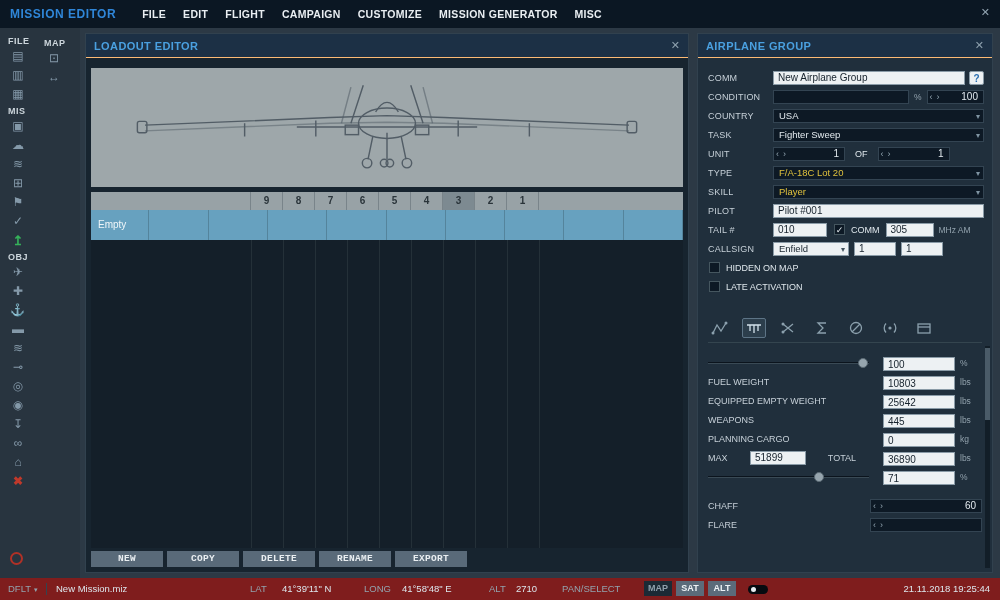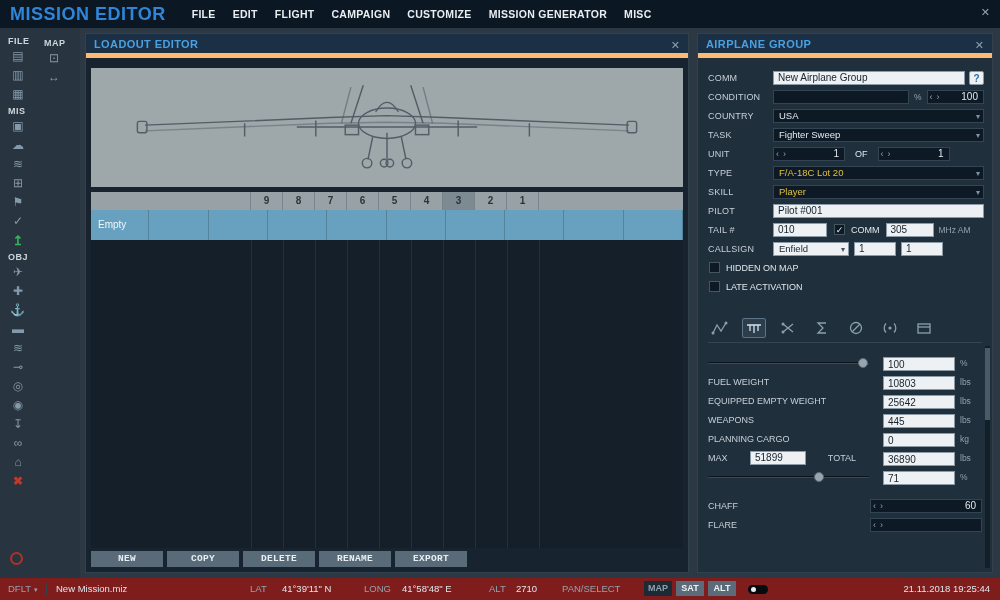--- a/index.html
+++ b/index.html
@@ -4,42 +4,42 @@
 <style>
   * { margin:0; padding:0; box-sizing:border-box; }
   html,body { width:1000px; height:600px; overflow:hidden; background:#2c3945;
               font-family:"Liberation Sans", sans-serif; }
   .abs { position:absolute; }
   #stage { position:relative; width:1000px; height:600px; }
 
   
   #titlebar { position:absolute; left:0; top:0; width:1000px; height:28px;
               background:#0b1723; display:flex; align-items:center; }
-  #app-title { margin-left:10px; color:#2f86d8; font-weight:bold; font-size:18px; letter-spacing:.5px; }
+  #app-title { margin-left:10px; color:#2f86d8; font-weight:bold; font-size:12px; letter-spacing:.5px; }
   #menu { display:flex; margin-left:26px; gap:17px; }
   .menu-item { color:#e9eef2; font-size:10.5px; font-weight:bold; letter-spacing:.3px; cursor:default; }
   .win-close { position:absolute; right:10px; top:6px; color:#93a5b2; font-size:11px; }
 
   
   #sidebar { position:absolute; left:0; top:28px; width:80px; height:550px; background:#28343f; }
   .side-label { color:#cdd6dc; font-size:9px; font-weight:bold; letter-spacing:.5px; margin:4px 0 3px 0; }
   .side-icon { width:20px; height:15px; line-height:15px; margin-bottom:4px; color:#8499a9;
                font-size:12px; text-align:center; }
   .side-icon.green { color:#35b25a; font-weight:bold; font-size:13px; }
   .side-icon.red { color:#c0392b; font-weight:bold; }
   #side-col-file { position:absolute; left:8px; top:4px; }
   #side-col-map  { position:absolute; left:44px; top:6px; }
   #logo-ring { position:absolute; left:10px; top:524px; width:13px; height:13px;
                border:2px solid #b03127; border-radius:50%; }
 
   
   .panel { position:absolute; top:33px; height:540px; background:#17242f;
            border:1px solid #31414e; }
   .panel-header { height:24px; background:#1c3045; display:flex; align-items:center;
-                  border-bottom:5px solid #fdba74; }
+                  border-bottom:1px solid #fdba74; }
   .panel-title { margin-left:8px; color:#4aa0e0; font-size:11px; font-weight:bold; letter-spacing:.4px; }
   .panel-close { position:absolute; right:8px; top:5px; color:#8ea1ae; font-size:11px; }
 
   
   #loadout { left:85px; width:604px; }
   #aircraft-view { margin:10px 5px 0 5px; height:119px; background:#9ea7aa;
                    display:flex; align-items:center; justify-content:center; }
   #pylon-area { margin:5px 5px 0 5px; }
   #pylon-head { height:18px; background:#98a2a6; display:flex; }
   .ph-space { width:160px; border-right:1px solid #79848a; }

